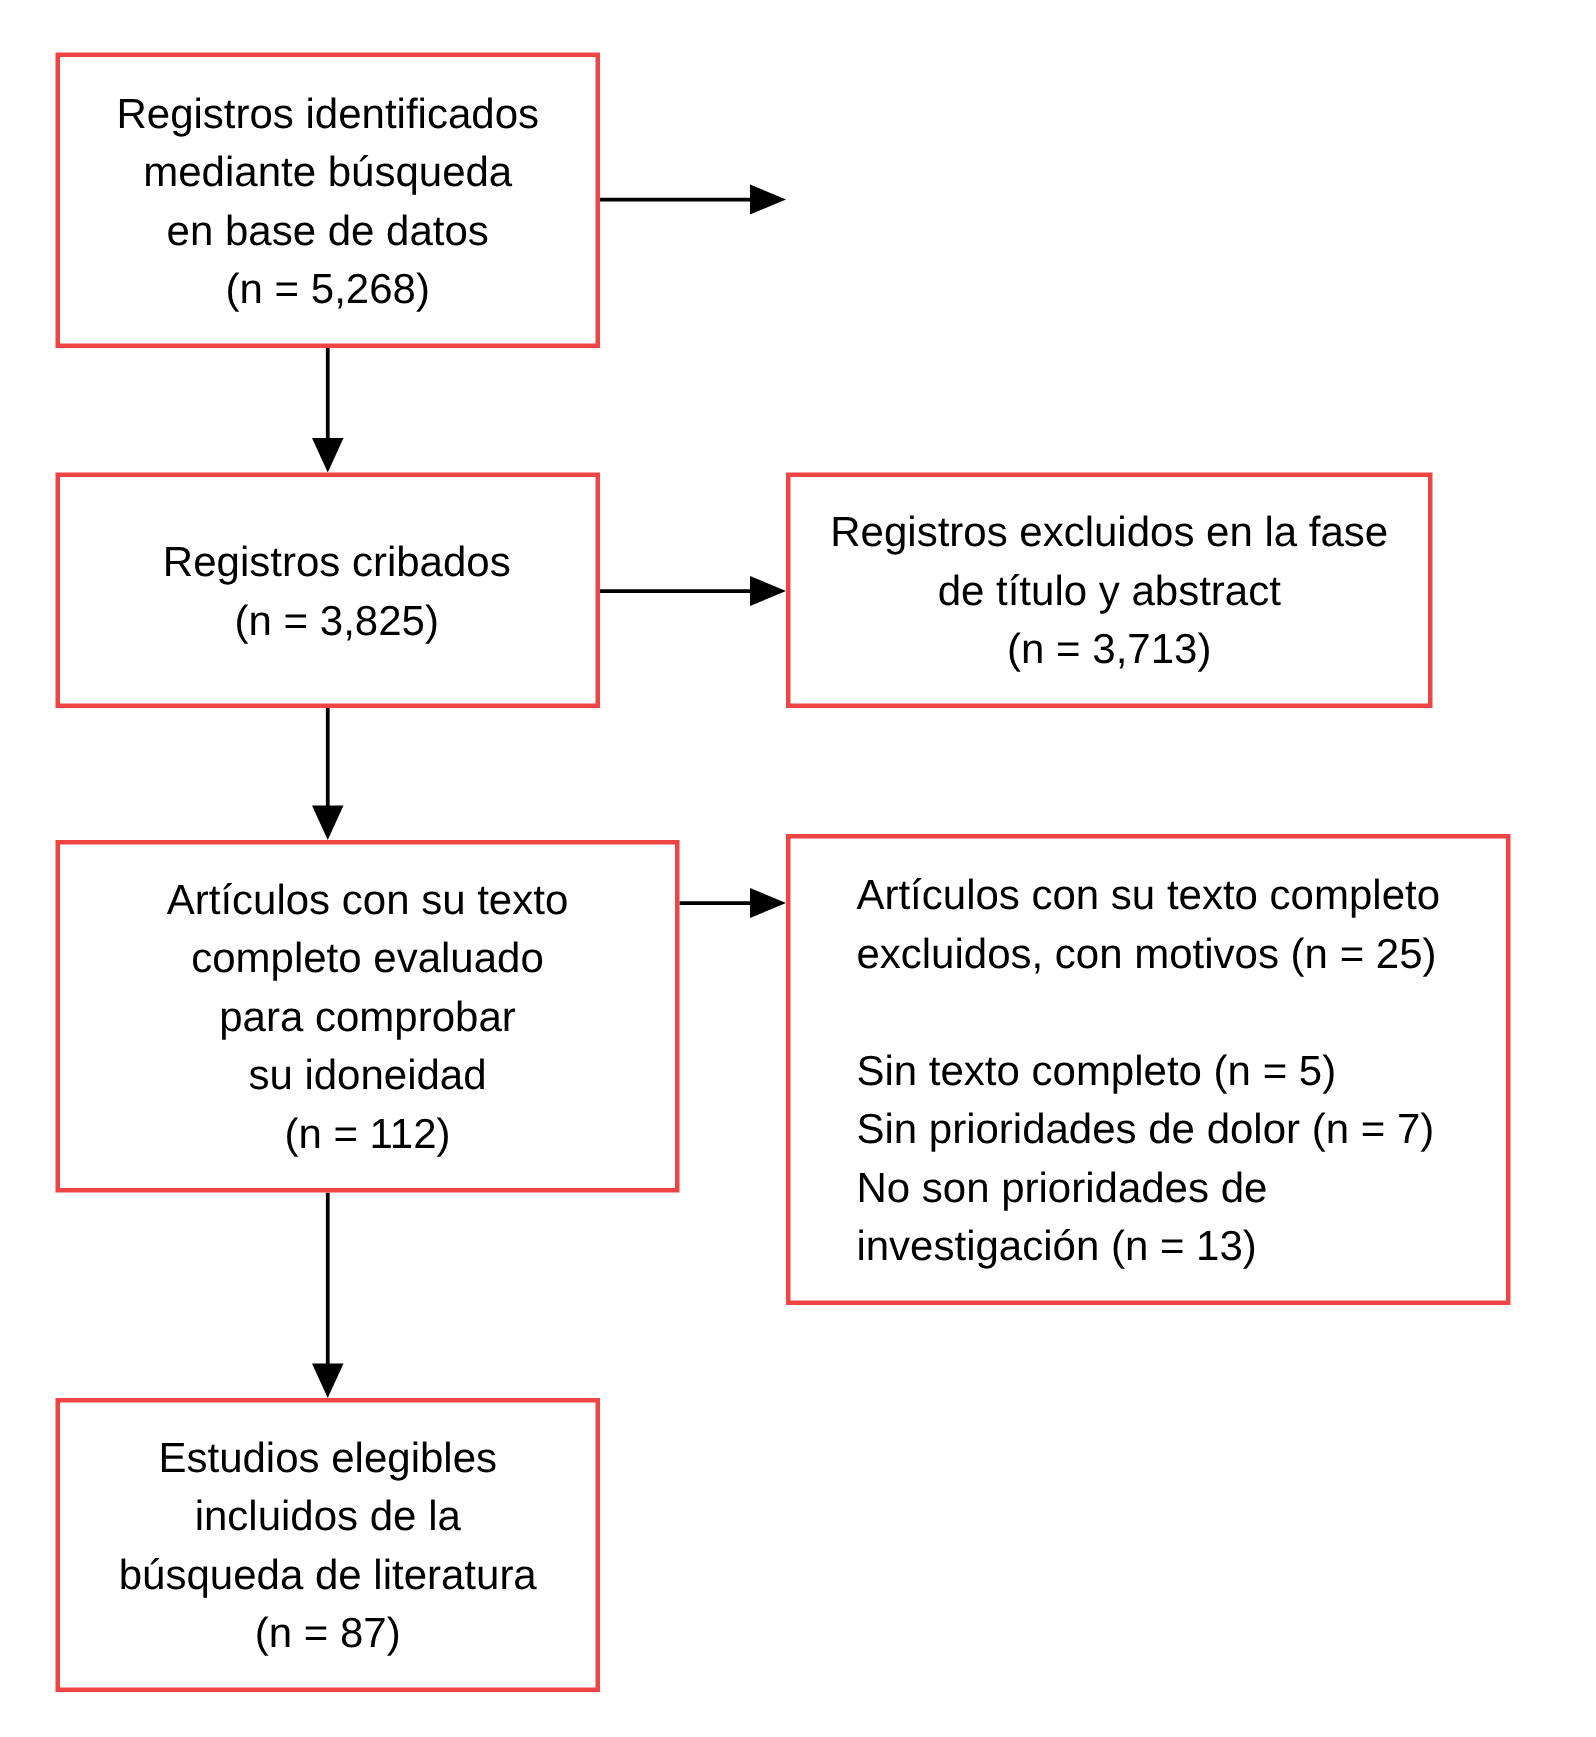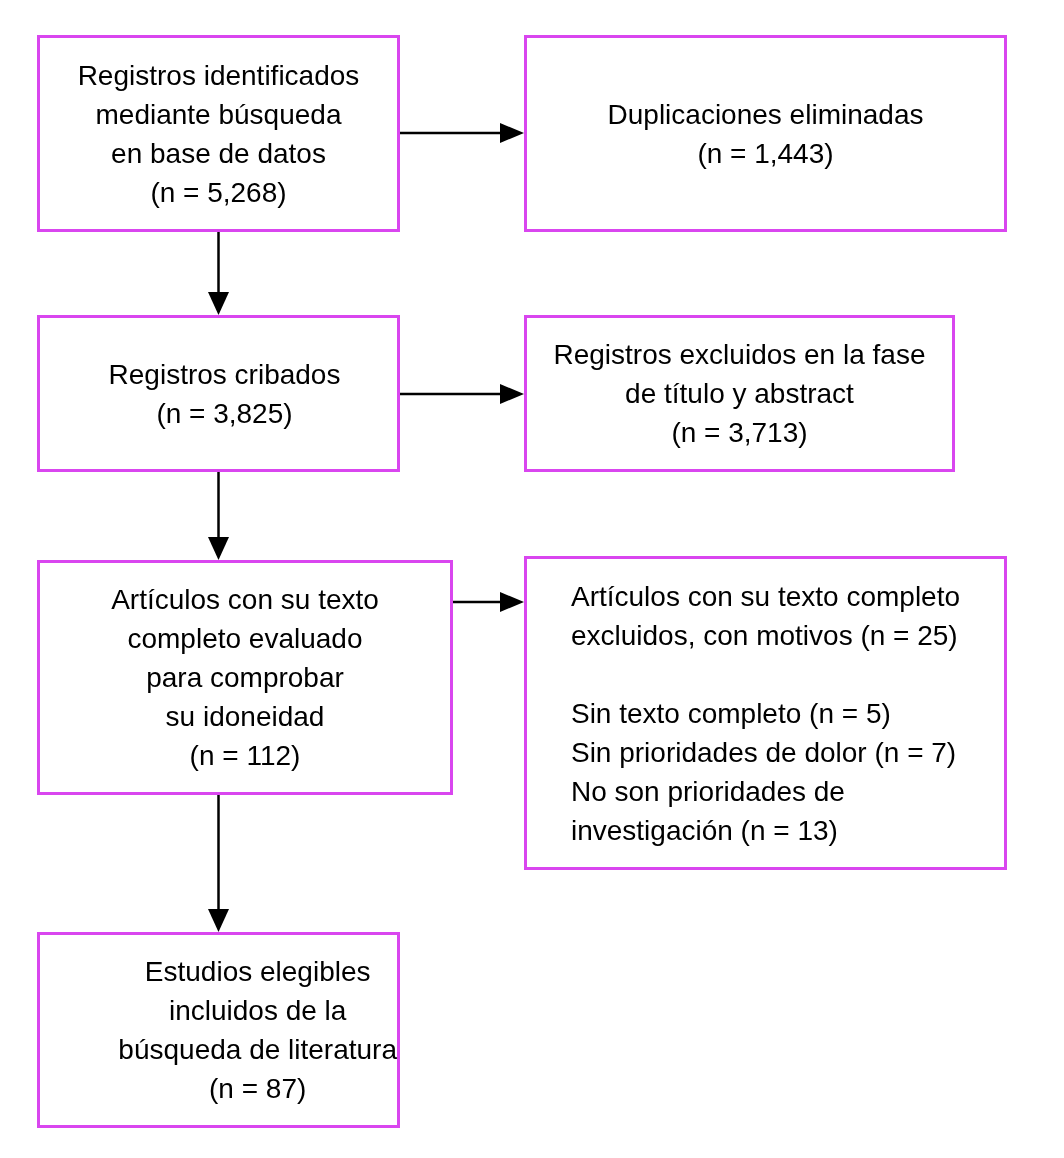--- a/index.html
+++ b/index.html
@@ -11,42 +11,42 @@
     position: relative;
     width: 1064px;
     height: 1158px;
     background: #ffffff;
     font-family: "Liberation Sans", sans-serif;
     color: #000000;
   }
   .flow-box {
     position: absolute;
     box-sizing: border-box;
-    border: 3px solid #d946ef;
+    border: 3px solid #ef4444;
     background: #ffffff;
     display: flex;
     align-items: center;
     justify-content: center;
   }
   .flow-box .box-text {
     white-space: pre-line;
     font-size: 28px;
     line-height: 39px;
     text-align: center;
     color: #000000;
   }
   .flow-box.align-left .box-text {
     text-align: left;
   }
 
   
   #box-records-identified   { left: 37px;  top: 35px;  width: 363px; height: 197px; }
   #box-records-screened     { left: 37px;  top: 315px; width: 363px; height: 157px; padding-left: 12px; }
   #box-fulltext-assessed    { left: 37px;  top: 560px; width: 416px; height: 235px; }
-  #box-studies-included     { left: 37px;  top: 932px; width: 363px; height: 196px; justify-content: flex-end; }
+  #box-studies-included     { left: 37px;  top: 932px; width: 363px; height: 196px; }
 
   
   #box-duplicates-removed           { left: 524px; top: 35px;  width: 483px; height: 197px; }
   #box-excluded-title-abstract      { left: 524px; top: 315px; width: 431px; height: 157px; }
   #box-fulltext-excluded-reasons    { left: 524px; top: 556px; width: 483px; height: 314px; padding: 0 12px; }
 
   #arrow-layer {
     position: absolute;
     left: 0;
     top: 0;
@@ -95,24 +95,20 @@
     </g>
   </svg>
 
   <div class="flow-box" id="box-records-identified">
     <span class="box-text">Registros identificados
 mediante búsqueda
 en base de datos
 (n = 5,268)</span>
   </div>
 
-  <div class="flow-box" id="box-duplicates-removed">
-    <span class="box-text">Duplicaciones eliminadas
-(n = 1,443)</span>
-  </div>
 
   <div class="flow-box" id="box-records-screened">
     <span class="box-text">Registros cribados
 (n = 3,825)</span>
   </div>
 
   <div class="flow-box" id="box-excluded-title-abstract">
     <span class="box-text">Registros excluidos en la fase
 de título y abstract
 (n = 3,713)</span>

